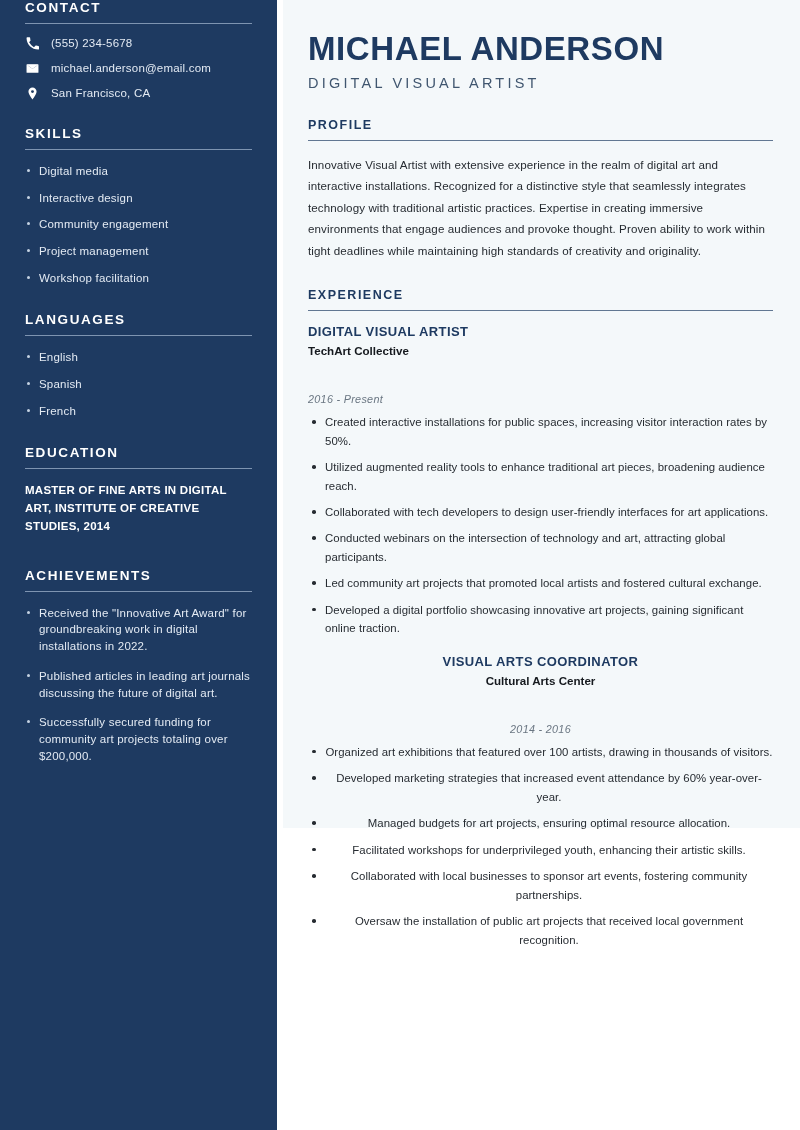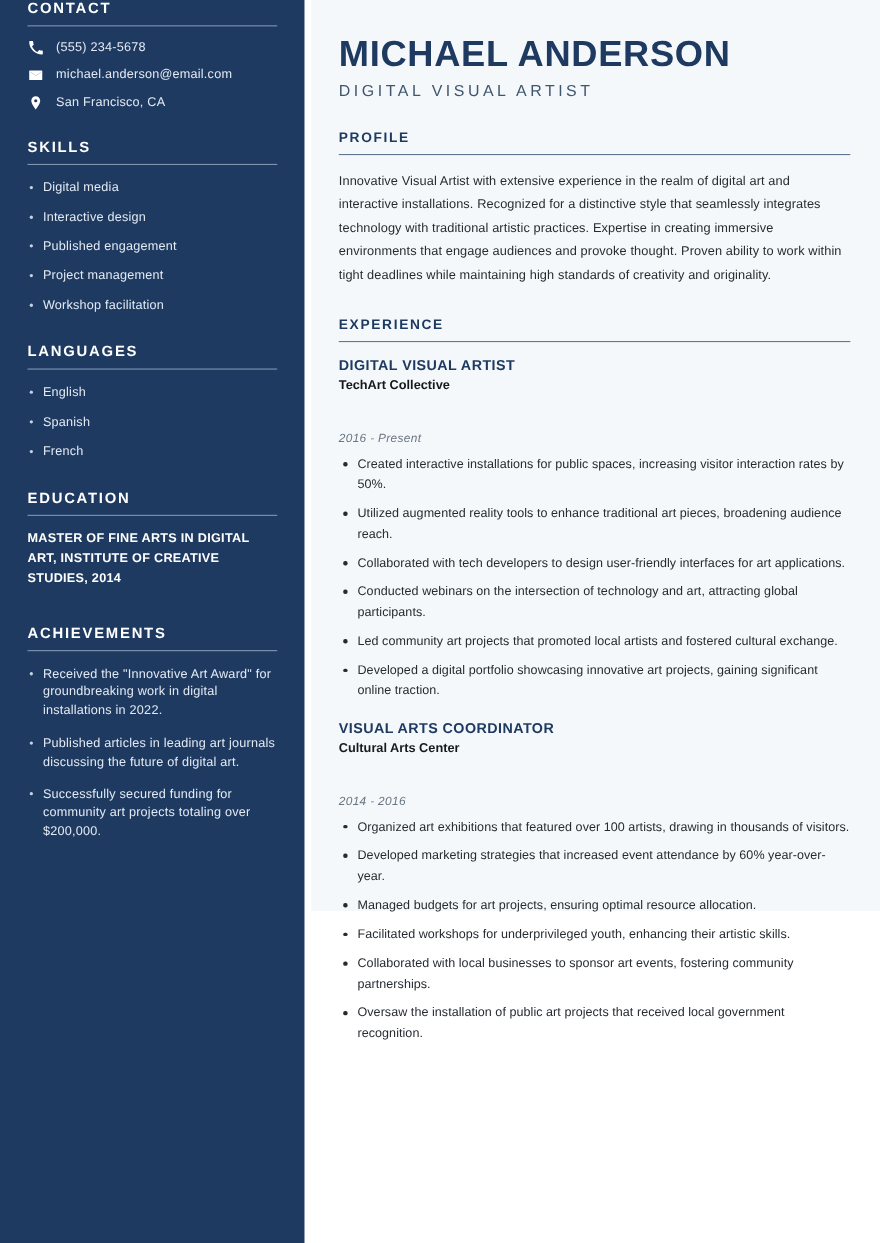--- a/index.html
+++ b/index.html
@@ -167,21 +167,21 @@
   }
 
   .profile-text {
     font-size: 11.6px;
     color: #262b31;
     line-height: 1.85;
     letter-spacing: 0.1px;
   }
 
   .job { margin-bottom: 6px; }
-  .job + .job { margin-top: 16px; }
+  .job + .job { margin-top: 16px; text-align: center; }
 
   .job-title {
     font-size: 13px;
     font-weight: bold;
     color: #1e3a61;
     letter-spacing: 0.4px;
     margin-bottom: 5px;
   }
 
   .job-company {
@@ -262,21 +262,21 @@
         <span>San Francisco, CA</span>
       </div>
     </section>
 
     <section class="side-section">
       <div class="side-title">SKILLS</div>
       <div class="side-rule"></div>
       <ul class="side-list">
         <li>Digital media</li>
         <li>Interactive design</li>
-        <li>Published engagement</li>
+        <li>Community engagement</li>
         <li>Project management</li>
         <li>Workshop facilitation</li>
       </ul>
     </section>
 
     <section class="side-section">
       <div class="side-title">LANGUAGES</div>
       <div class="side-rule"></div>
       <ul class="side-list">
         <li>English</li>

